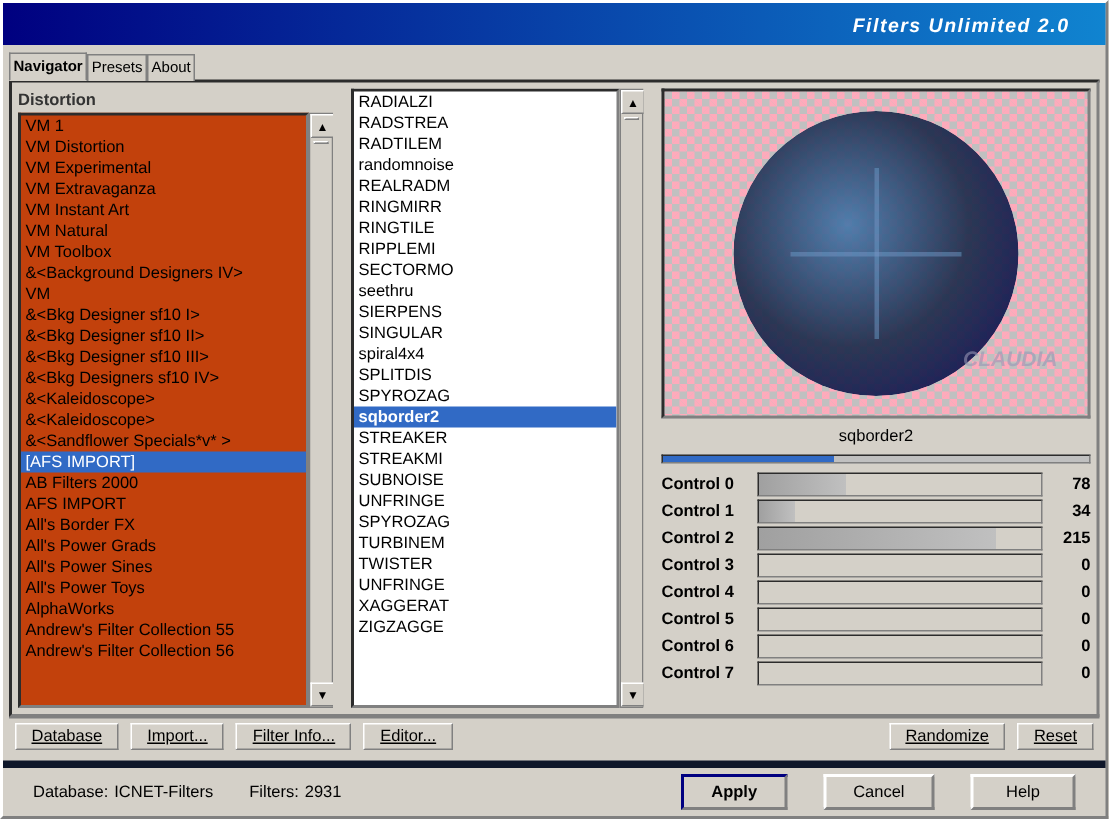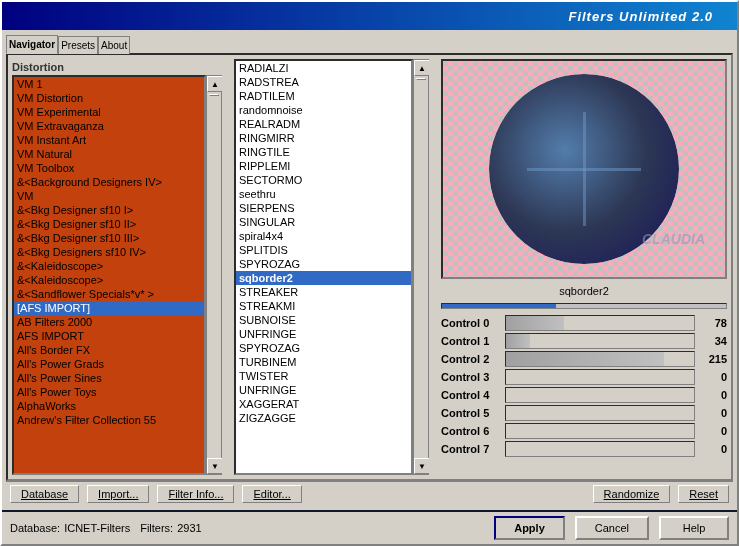--- a/index.html
+++ b/index.html
@@ -250,23 +250,23 @@
       border: 1px solid;
       border-color: #fff #808080 #808080 #fff;
       cursor: pointer;
       font-size: 11px;
       text-decoration: underline;
     }
     .spacer { flex: 1; }
     .bottom-status {
       display: flex;
       align-items: center;
-      padding: 4px 8px;
-      border-top: 2px solid #0f172a;
-      gap: 10px;
+      padding: 4px 20px;
+      border-top: 5px solid #0f172a;
+      gap: 24px;
       font-size: 11px;
     }
     .status-item { display: flex; gap: 4px; }
     .action-btn {
       padding: 4px 18px;
       background: #d4d0c8;
       border: 2px solid;
       border-color: #fff #808080 #808080 #fff;
       cursor: pointer;
       font-size: 11px;
@@ -355,20 +355,21 @@
               <div class="listbox-item">&amp;&lt;Sandflower Specials*v* &gt;</div>
               <div class="listbox-item selected">[AFS IMPORT]</div>
               <div class="listbox-item">AB Filters 2000</div>
               <div class="listbox-item">AFS IMPORT</div>
               <div class="listbox-item">All's Border FX</div>
               <div class="listbox-item">All's Power Grads</div>
               <div class="listbox-item">All's Power Sines</div>
               <div class="listbox-item">All's Power Toys</div>
               <div class="listbox-item">AlphaWorks</div>
               <div class="listbox-item">Andrew's Filter Collection 55</div>
+              <div class="listbox-item">Andrew's Filter Collection 56</div>
             </div>
           <div class="scrollbar-v">
             <div class="scroll-arrow">▲</div>
             <div style="flex:1; background: #d4d0c8;">
               <div class="scroll-thumb"></div>
             </div>
             <div class="scroll-arrow">▼</div>
           </div>
         </div>
       </div>

